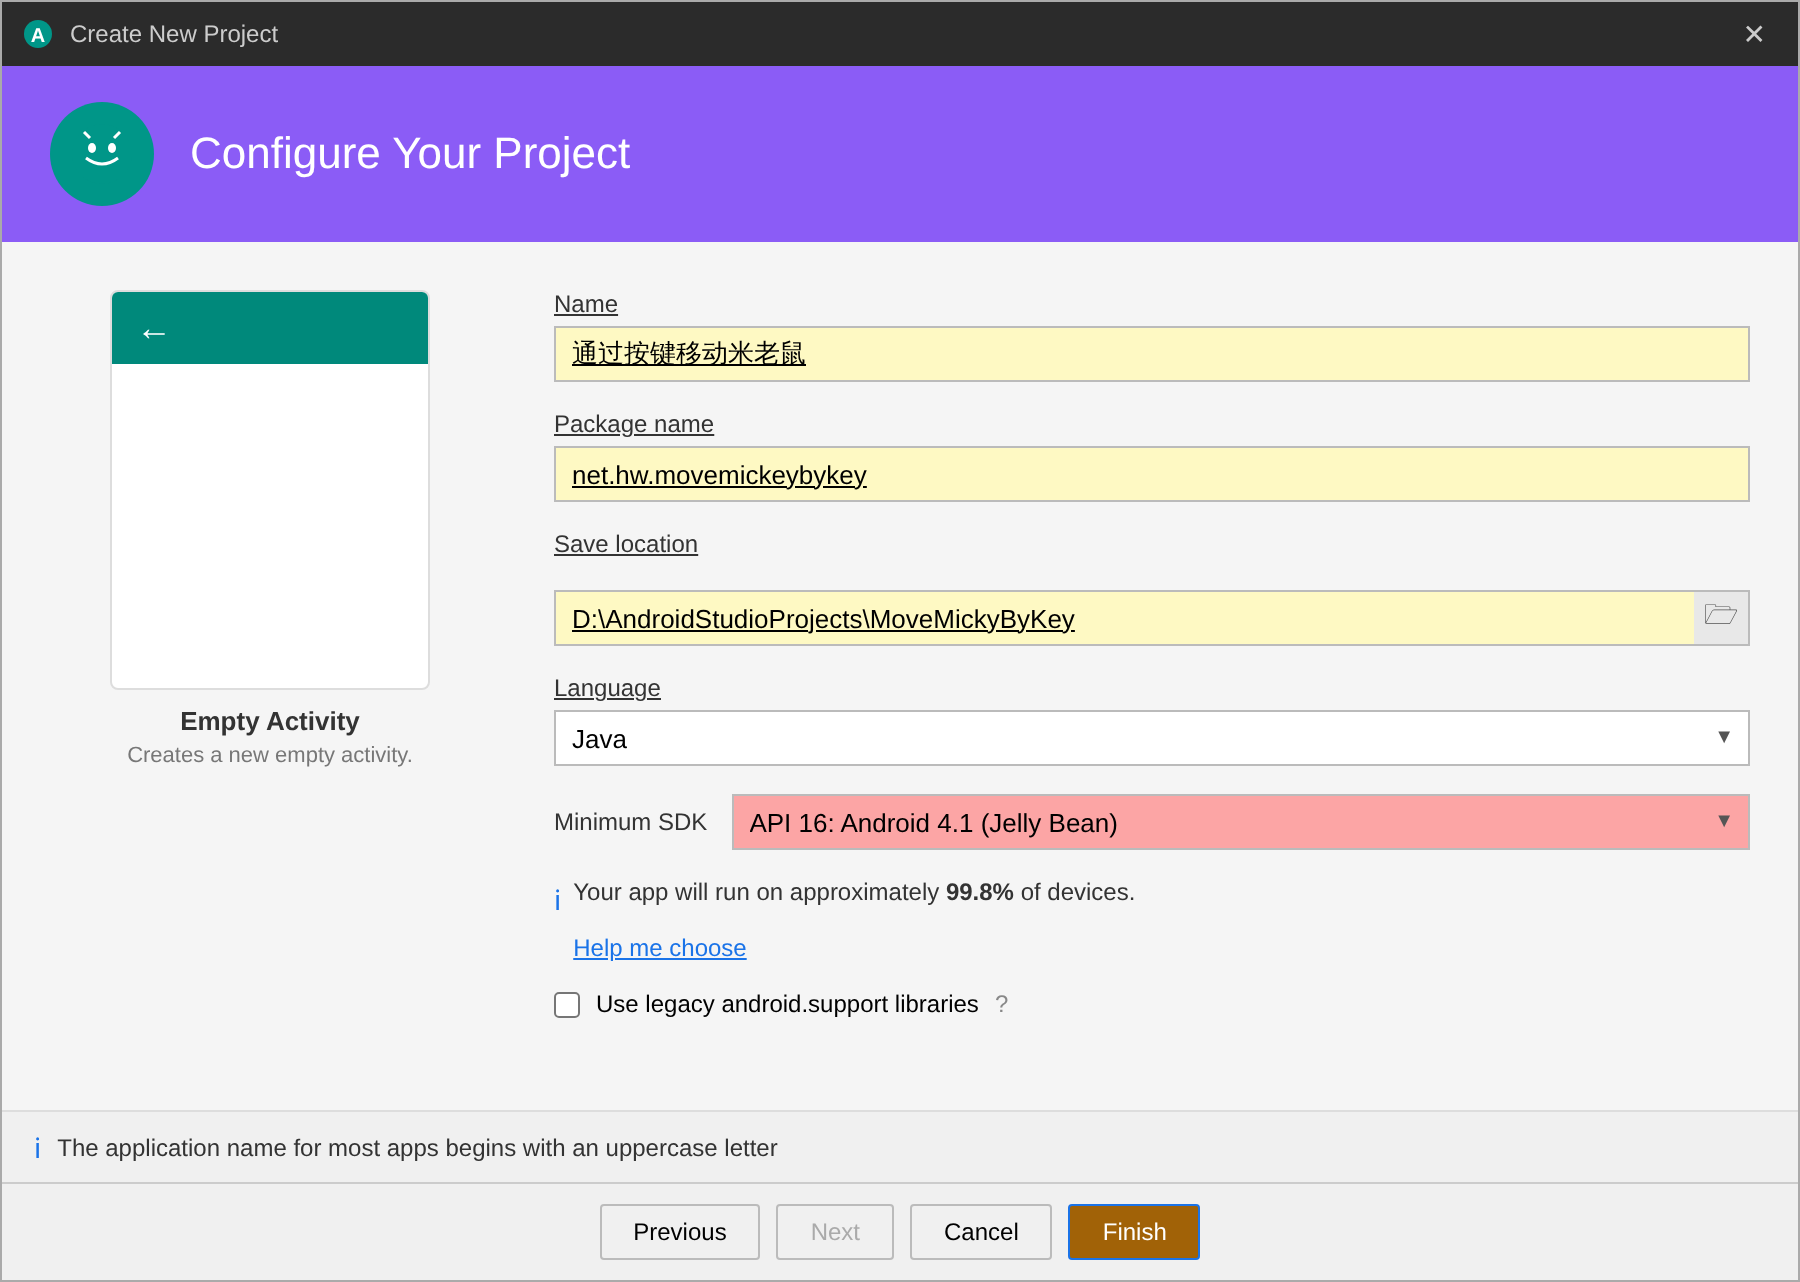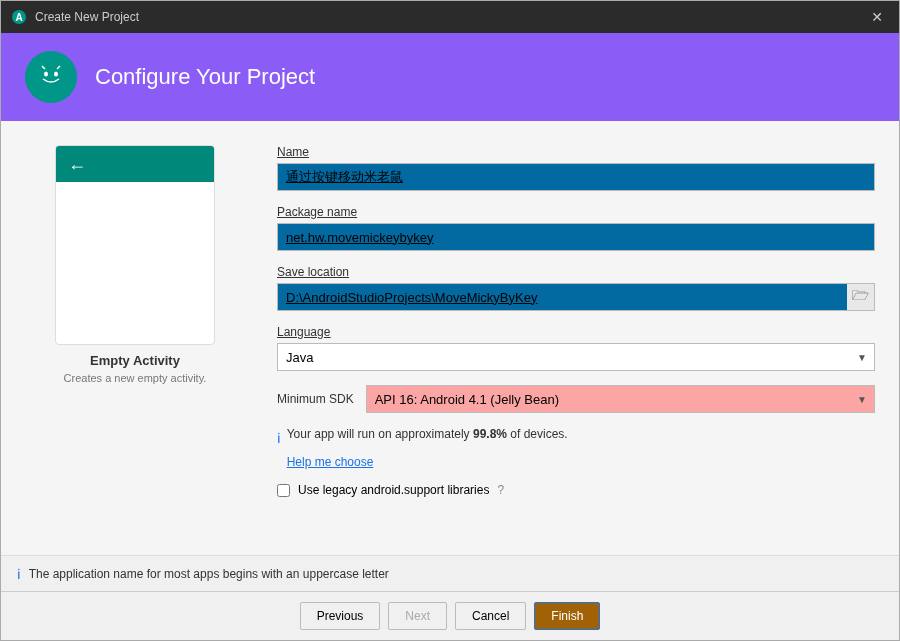--- a/index.html
+++ b/index.html
@@ -137,30 +137,31 @@
       text-decoration: underline;
     }
     .form-label {
       font-size: 12px;
       color: #333;
       text-decoration: underline;
     }
     .form-input {
       height: 28px;
       border: 1px solid #bbb;
-      background: #0369a1;
+      background: #fef9c3;
       padding: 0 8px;
       font-size: 13px;
       outline: none;
       width: 100%;
     }
     .form-input-wrapper {
       position: relative;
       display: flex;
       align-items: center;
+      margin-top: 12px;
     }
     .form-input-wrapper .form-input {
       padding-right: 28px;
     }
     .folder-btn {
       position: absolute;
       right: 0;
       top: 0;
       height: 28px;
       width: 28px;

